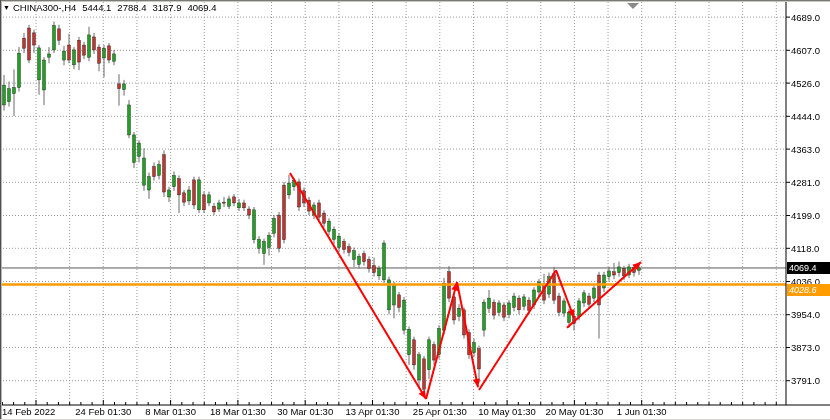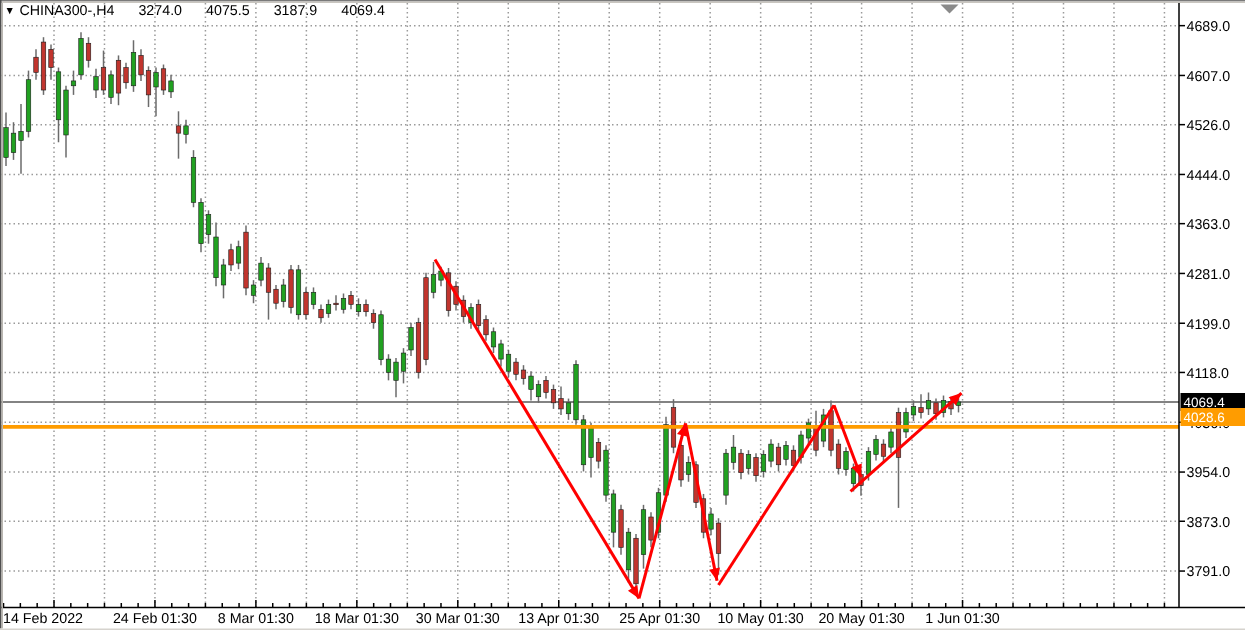--- a/index.html
+++ b/index.html
@@ -2,21 +2,21 @@
 <html><head>
 <meta charset="utf-8">
 <style>
   html,body{margin:0;padding:0;background:#fff;}
   #wrap{position:relative;width:830px;height:420px;background:#fff;overflow:hidden;
         font-family:"Liberation Sans","DejaVu Sans",sans-serif;-webkit-font-smoothing:none;}
   #chart-svg{position:absolute;left:0;top:0;}
   #borders .b{position:absolute;background:#7a7a7a;}
   #hdr{position:absolute;left:3px;top:2px;font-size:9.5px;color:#000;white-space:pre;z-index:5;}
   #hdr .tri{font-size:7px;vertical-align:1px;margin-right:3px;color:#000;}
-  #hdr span{margin-right:16px;}
+  #hdr span{margin-right:6px;}
   .pricebox{position:absolute;left:787px;width:43px;height:12px;font-size:9px;line-height:12px;
             color:#fff;padding-left:2px;box-sizing:border-box;z-index:4;}
   #bidbox{background:#000;}
   #orangebox{background:#ff9c00;}
   #bottomstrip{position:absolute;left:0;top:419px;width:830px;height:1px;background:#d6d3ce;}
   text{font-family:"Liberation Sans","DejaVu Sans",sans-serif;}
 </style>
 </head>
 <body>
 
@@ -429,24 +429,24 @@
       <text x="237.9" y="415" font-size="9.5px" fill="#000000" text-anchor="middle">18 Mar 01:30</text>
       <text x="305.2" y="415" font-size="9.5px" fill="#000000" text-anchor="middle">30 Mar 01:30</text>
       <text x="372.5" y="415" font-size="9.5px" fill="#000000" text-anchor="middle">13 Apr 01:30</text>
       <text x="439.8" y="415" font-size="9.5px" fill="#000000" text-anchor="middle">25 Apr 01:30</text>
       <text x="507.1" y="415" font-size="9.5px" fill="#000000" text-anchor="middle">10 May 01:30</text>
       <text x="574.4" y="415" font-size="9.5px" fill="#000000" text-anchor="middle">20 May 01:30</text>
       <text x="641.7" y="415" font-size="9.5px" fill="#000000" text-anchor="middle">1 Jun 01:30</text>
       <polygon points="627,3 639,3 633,9" fill="#8a8a8a"></polygon>
     </svg>
 
-  <div id="hdr"><span class="tri">▼</span><span>CHINA300-,H4</span><span>3274.0</span><span>4075.5</span><span>3187.9</span><span>4069.4</span></div>
+  <div id="hdr"><span class="tri">▼</span><span>CHINA300-,H4</span><span>5444.1</span><span>2788.4</span><span>3187.9</span><span>4069.4</span></div>
 
   <div id="bidbox" class="pricebox" style="top: 261.98px;">4069.4</div>
-  <div id="orangebox" class="pricebox" style="top: 272px;">4028.6</div>
+  <div id="orangebox" class="pricebox" style="top: 284px; font-style: italic;">4028.6</div>
 
   <div id="borders">
     <div class="b" style="left:0;top:0;width:830px;height:1px;"></div>
     <div class="b" style="left:0;top:1px;width:830px;height:1px;background:#c9c6c0;"></div>
     <div class="b" style="left:0;top:0;width:1px;height:419px;background:#4f4f4f;"></div>
     <div class="b" style="left:1px;top:2px;width:1px;height:417px;background:#b9b6b0;"></div>
   </div>
   <div id="bottomstrip"></div>
 
 </div>

